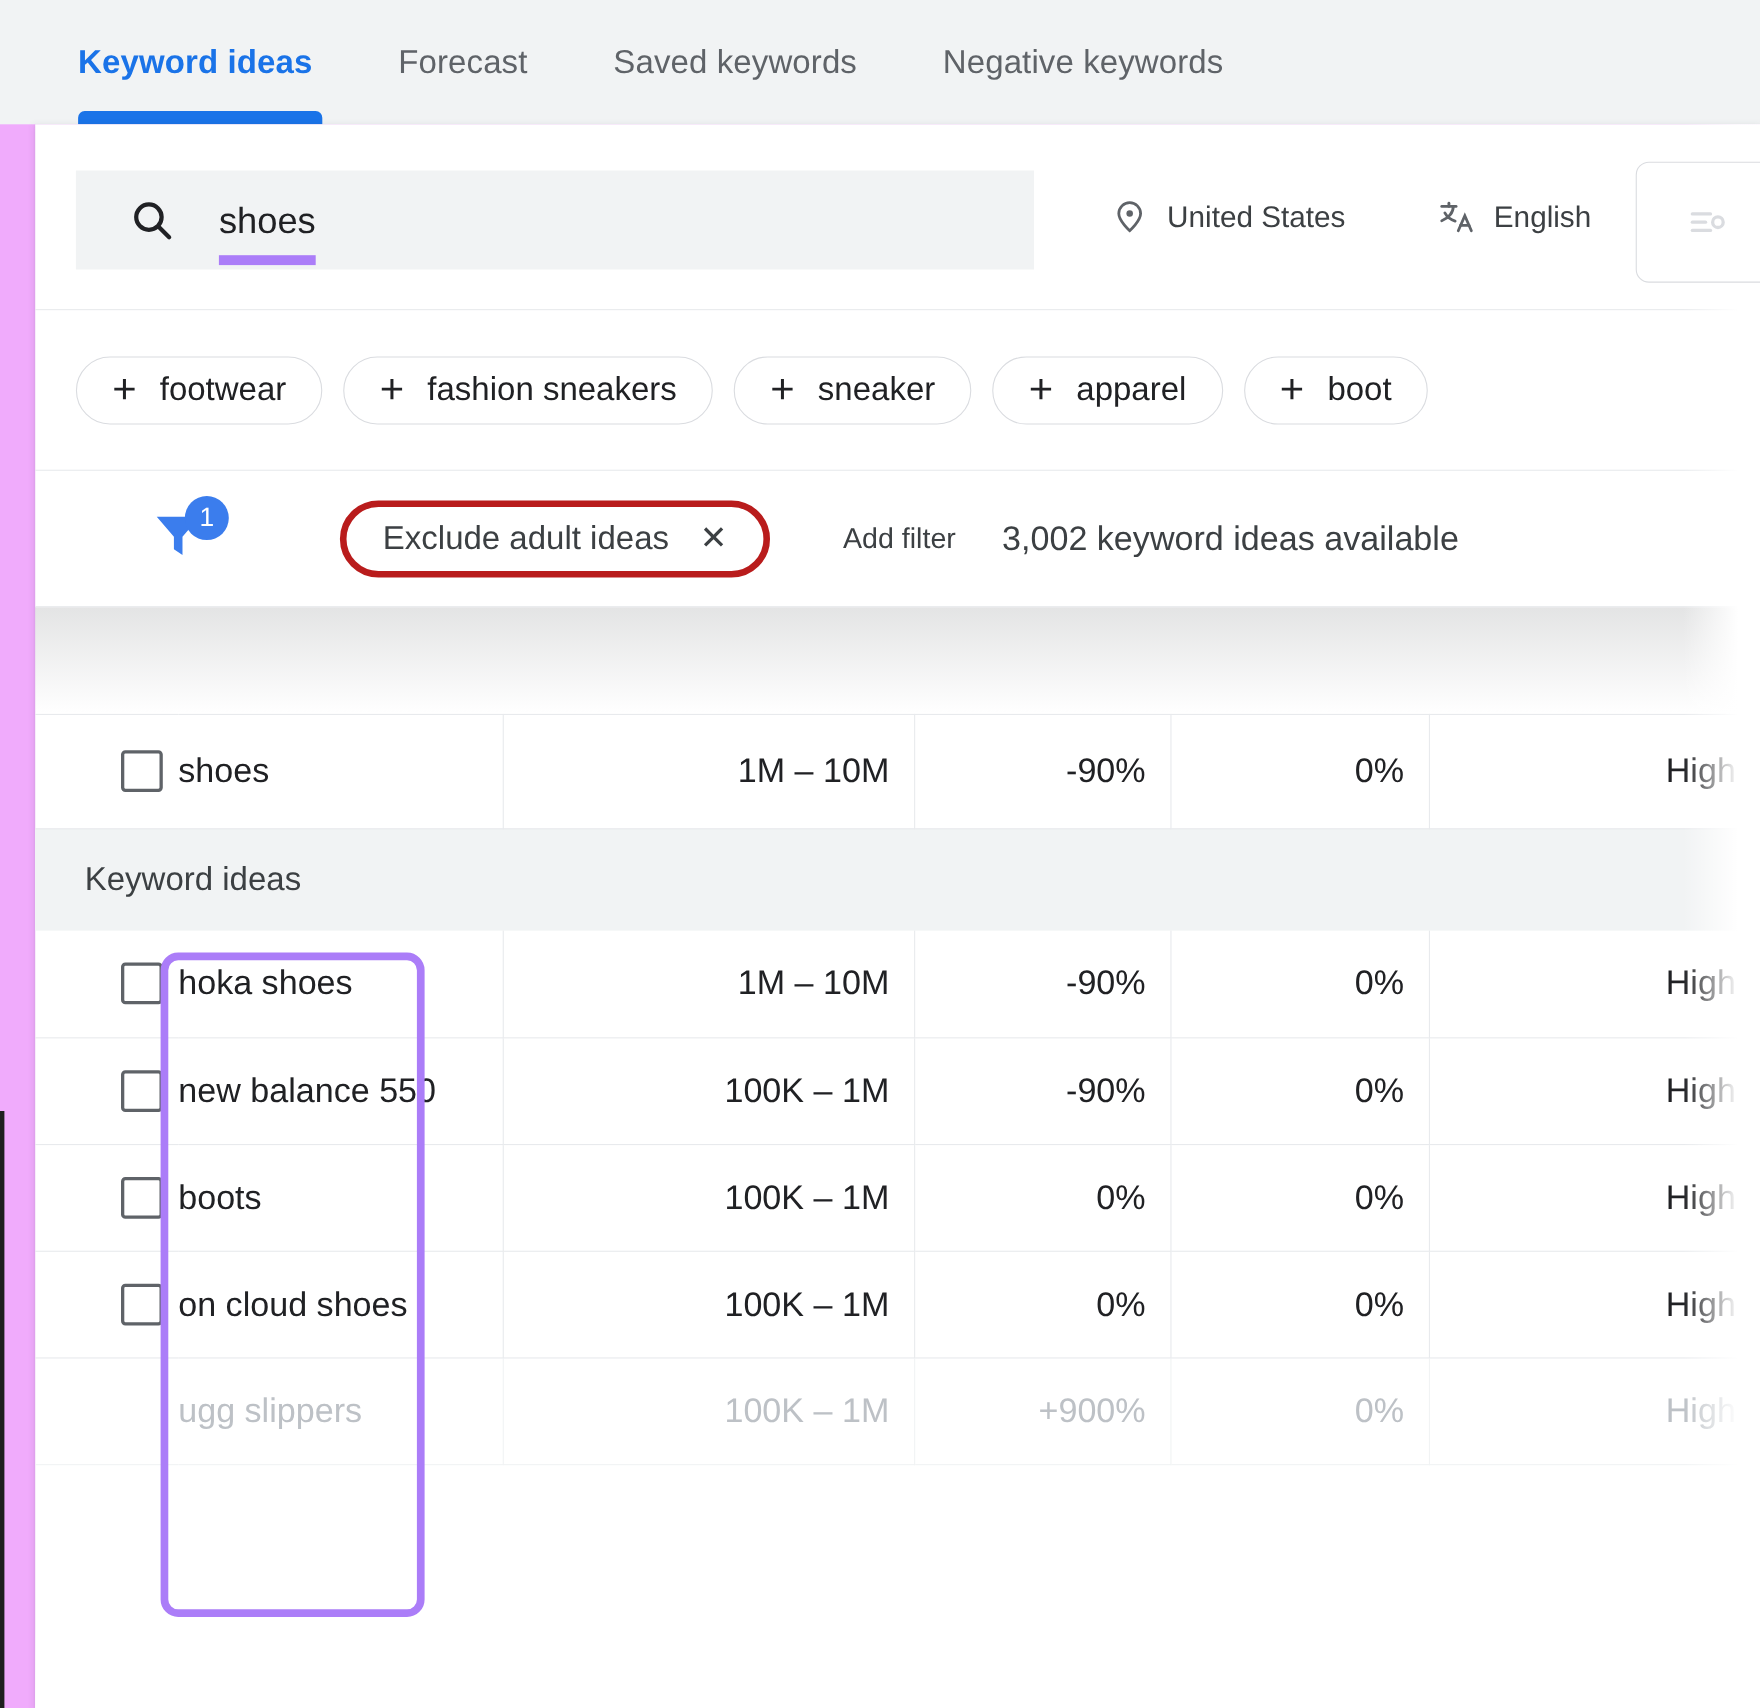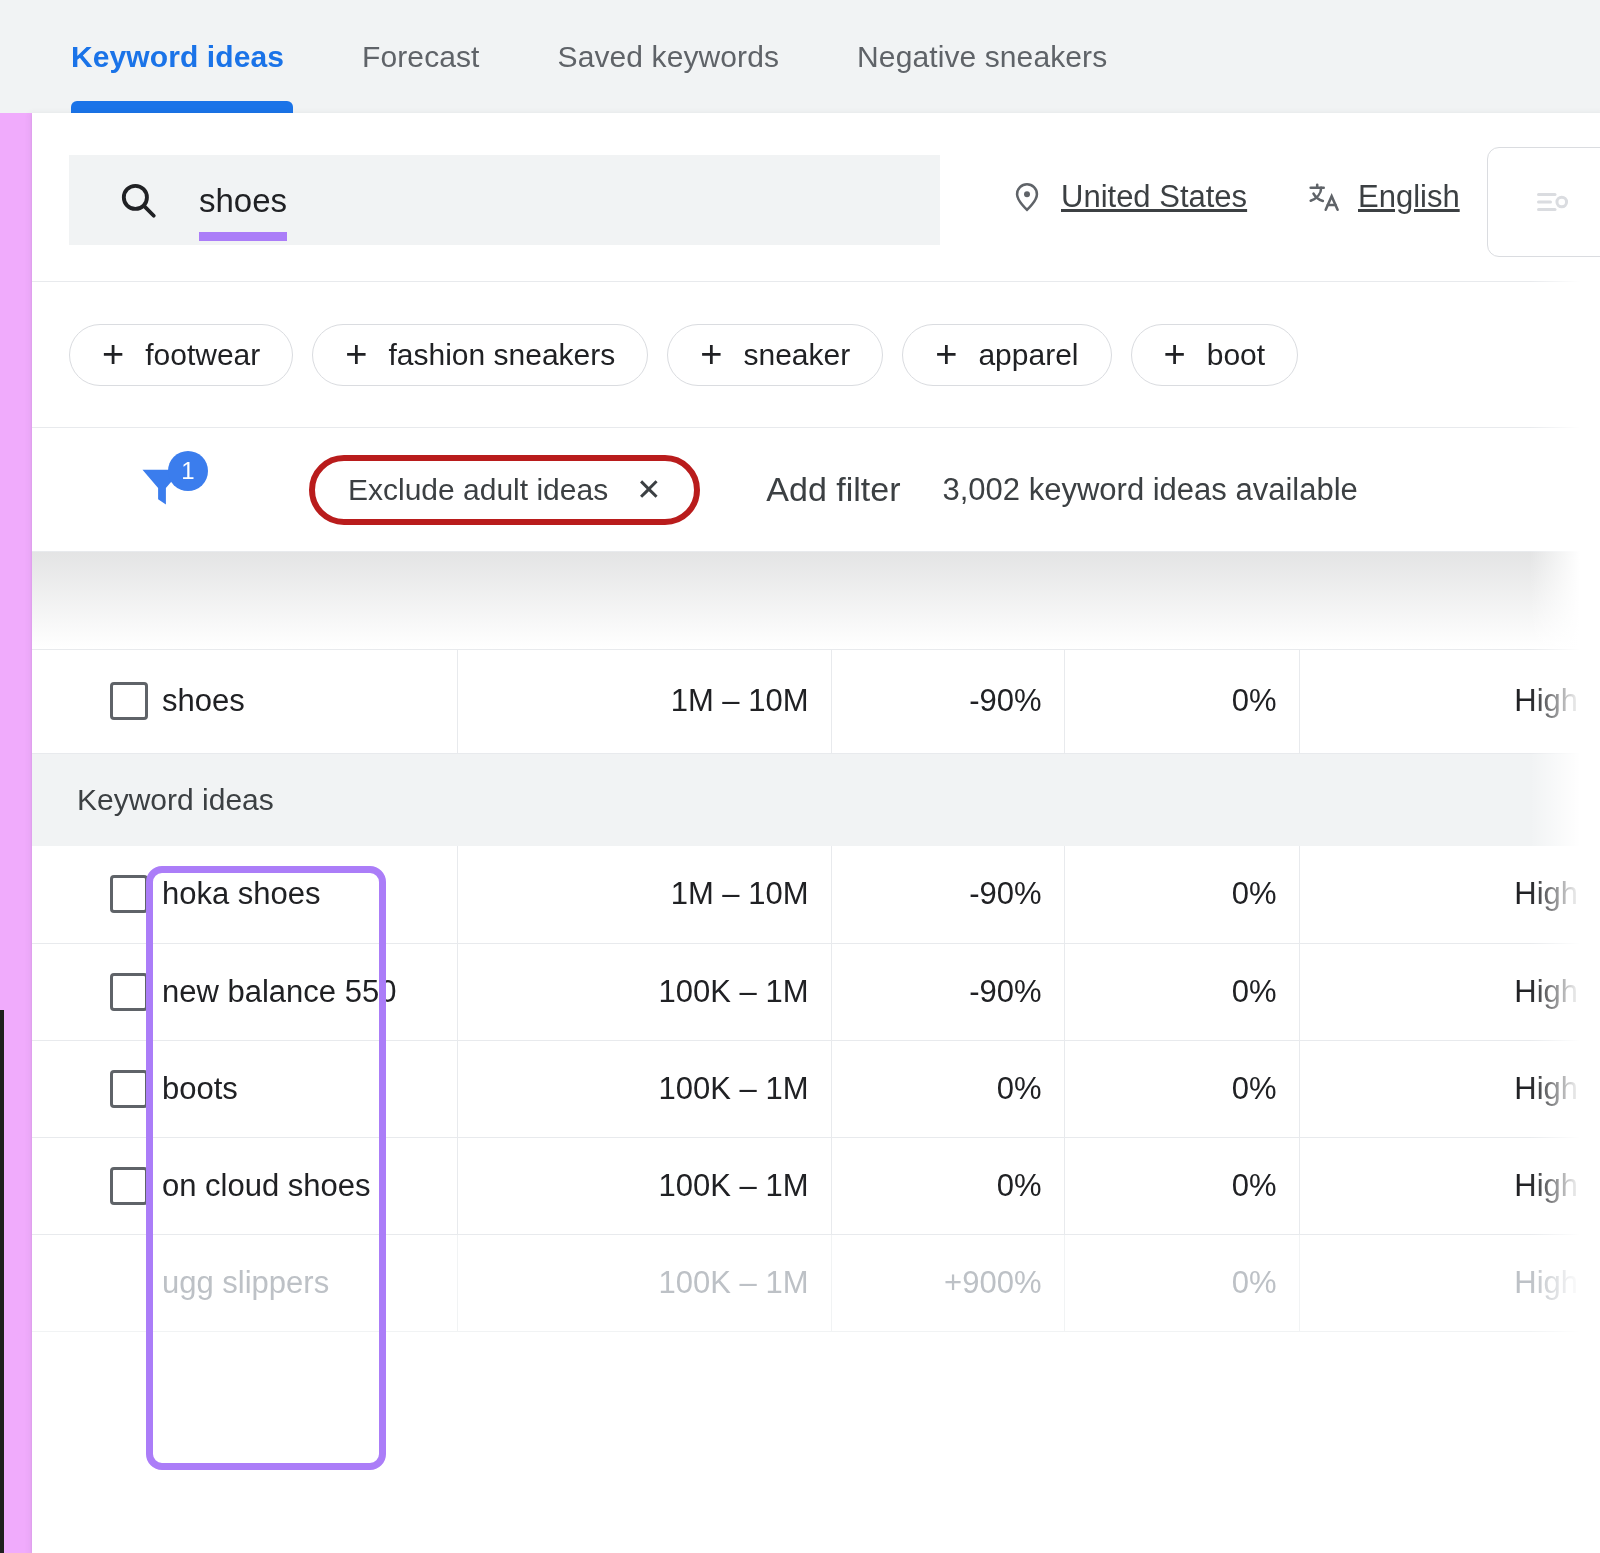--- a/index.html
+++ b/index.html
@@ -113,25 +113,24 @@
     height: 9px;
     background: #ab7df8;
   }
   .geo, .lang {
     position: absolute;
     top: 50%;
     transform: translateY(-50%);
     display: flex;
     align-items: center;
     gap: 17px;
-    font-size: 31px;
+    font-size: 27px;
     color: #3c4043;
     cursor: pointer;
     white-space: nowrap;
-    text-decoration: underline;
   }
   .geo { left: 978px; }
   .lang { left: 1275px; }
   .geo svg, .lang svg { width: 34px; height: 34px; flex: none; color: #5f6368; }
 
   .settings-btn {
     position: absolute;
     left: 1487px; top: 147px;
     width: 130px; height: 110px;
     border: 1px solid #dadce0;
@@ -226,21 +225,21 @@
     color: #3c4043;
     background: #fff;
     cursor: pointer;
     white-space: nowrap;
     font-family: inherit;
     text-align: center;
   }
   .filter-chip .x { font-size: 30px; color: #3c4043; line-height: 1; }
   .add-filter {
     margin-left: 66px;
-    font-size: 34px;
+    font-size: 26px;
     color: #3c4043;
     cursor: pointer;
     white-space: nowrap;
     background: none; border: none; font-family: inherit;
   }
   .avail-count {
     margin-left: 42px;
     font-size: 31px;
     color: #3c4043;
     white-space: nowrap;
@@ -361,21 +360,21 @@
 </head>
 <body>
 
 <div id="page">
 
   <div class="tabbar">
     <div class="tabs">
       <button class="tab active">Keyword ideas</button>
       <button class="tab">Forecast</button>
       <button class="tab">Saved keywords</button>
-      <button class="tab">Negative sneakers</button>
+      <button class="tab">Negative keywords</button>
     </div>
     <div class="tab-underline"></div>
   </div>
 
   <div class="panel">
 
     <div class="search-row">
       <div class="search-box">
         <span class="search-icon">
           <svg viewBox="0 0 24 24" fill="none" stroke="currentColor" stroke-width="2.2" stroke-linecap="round">

